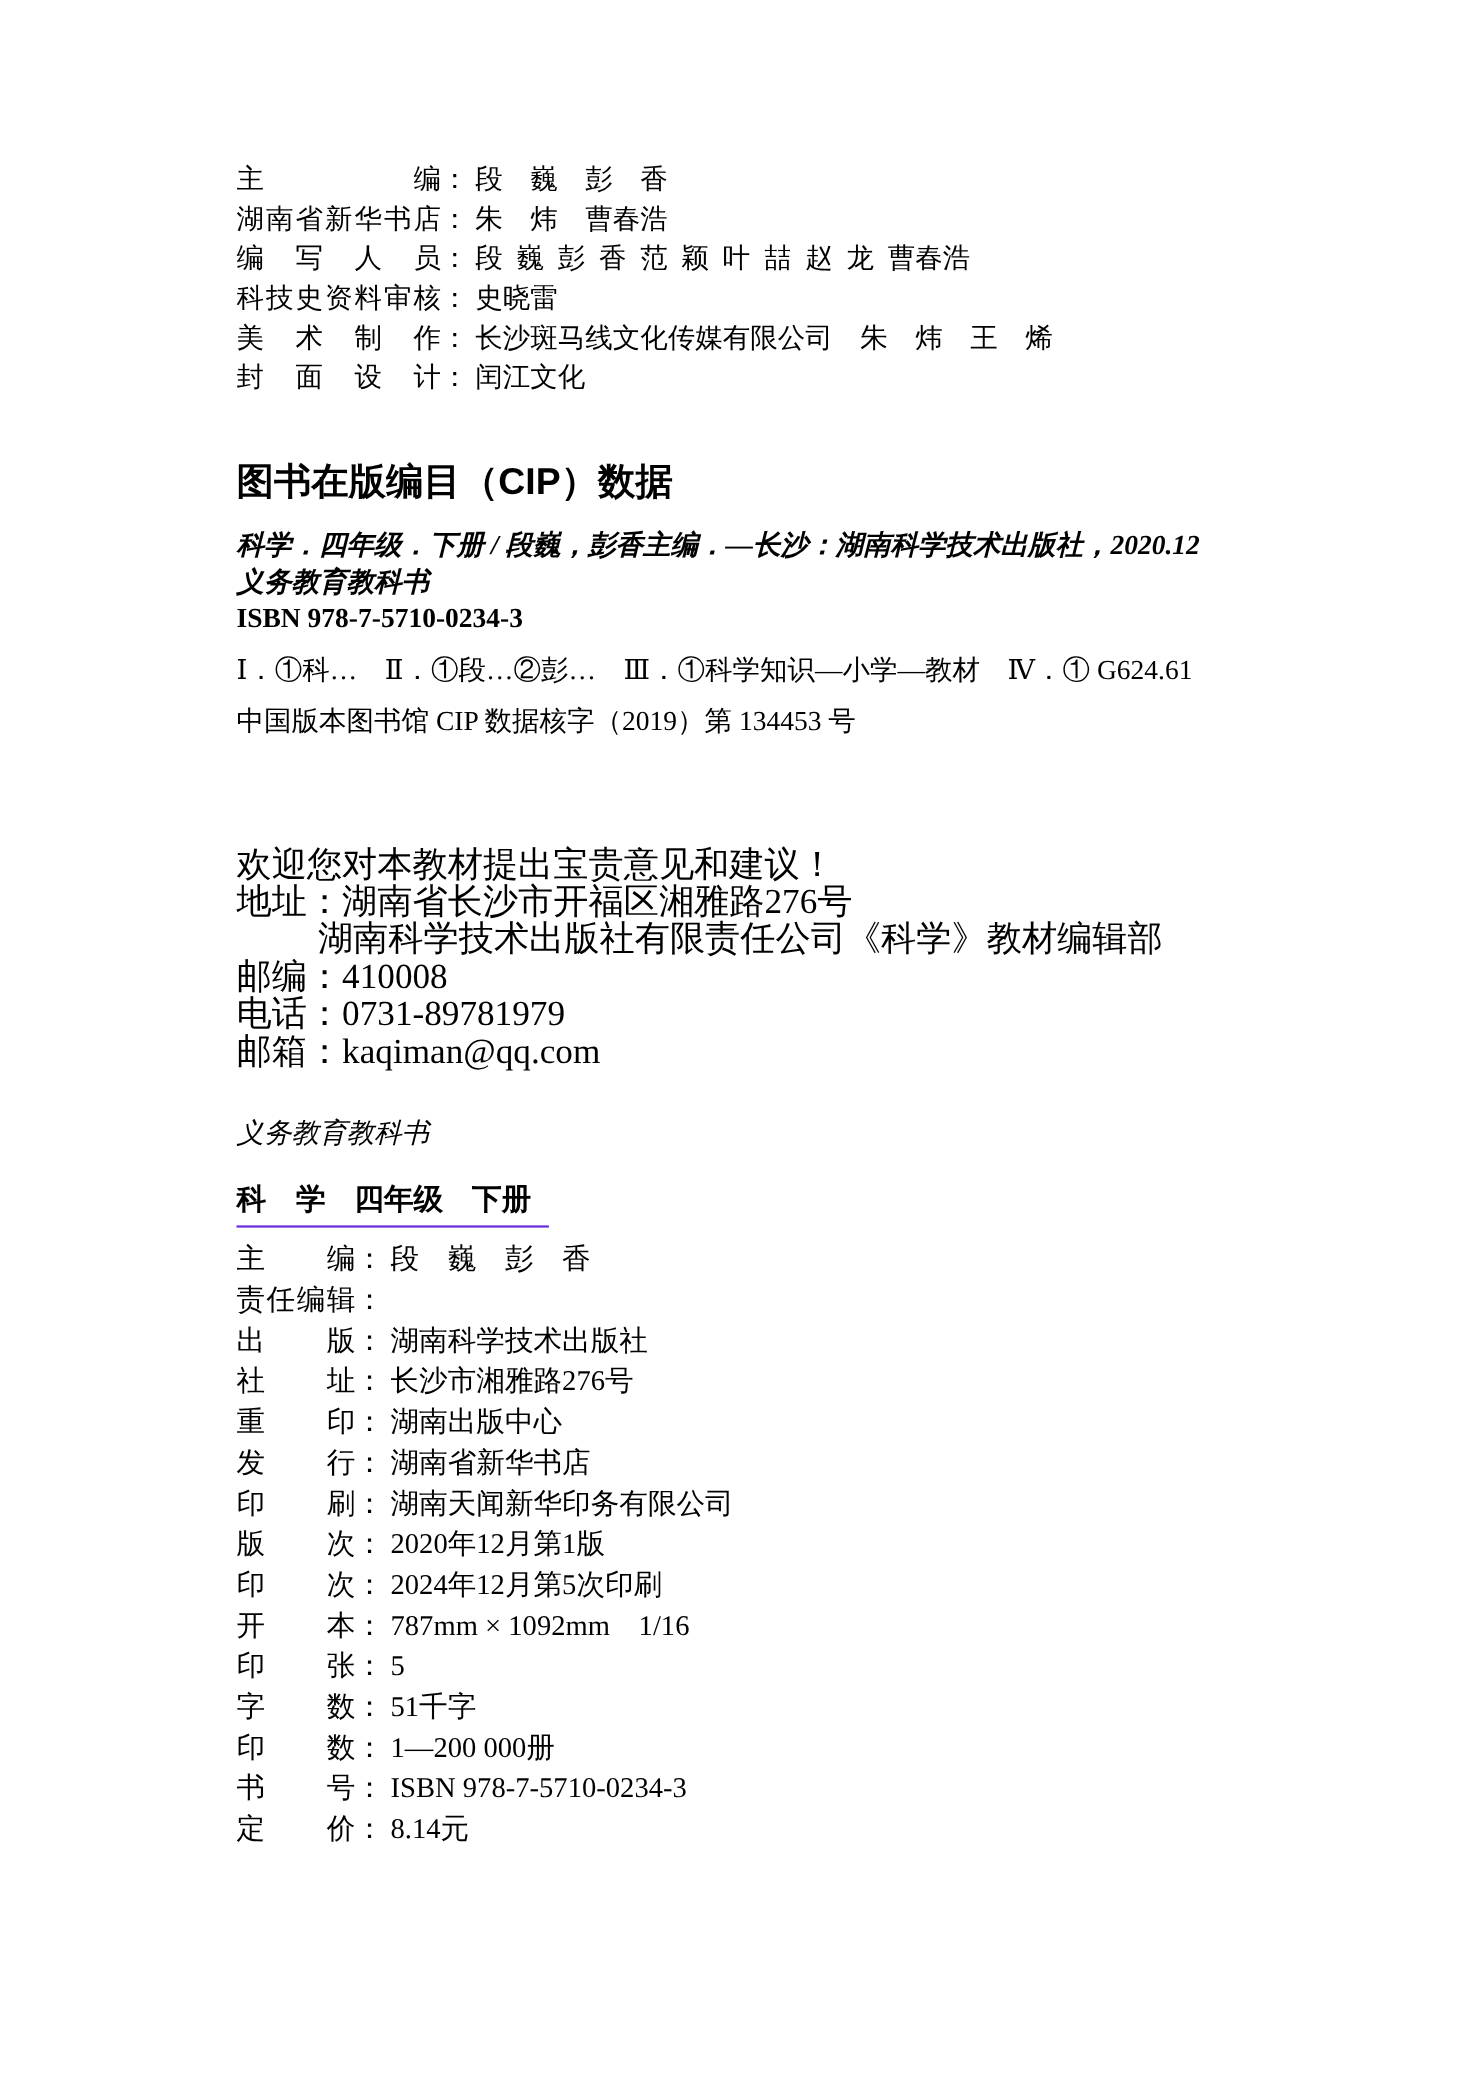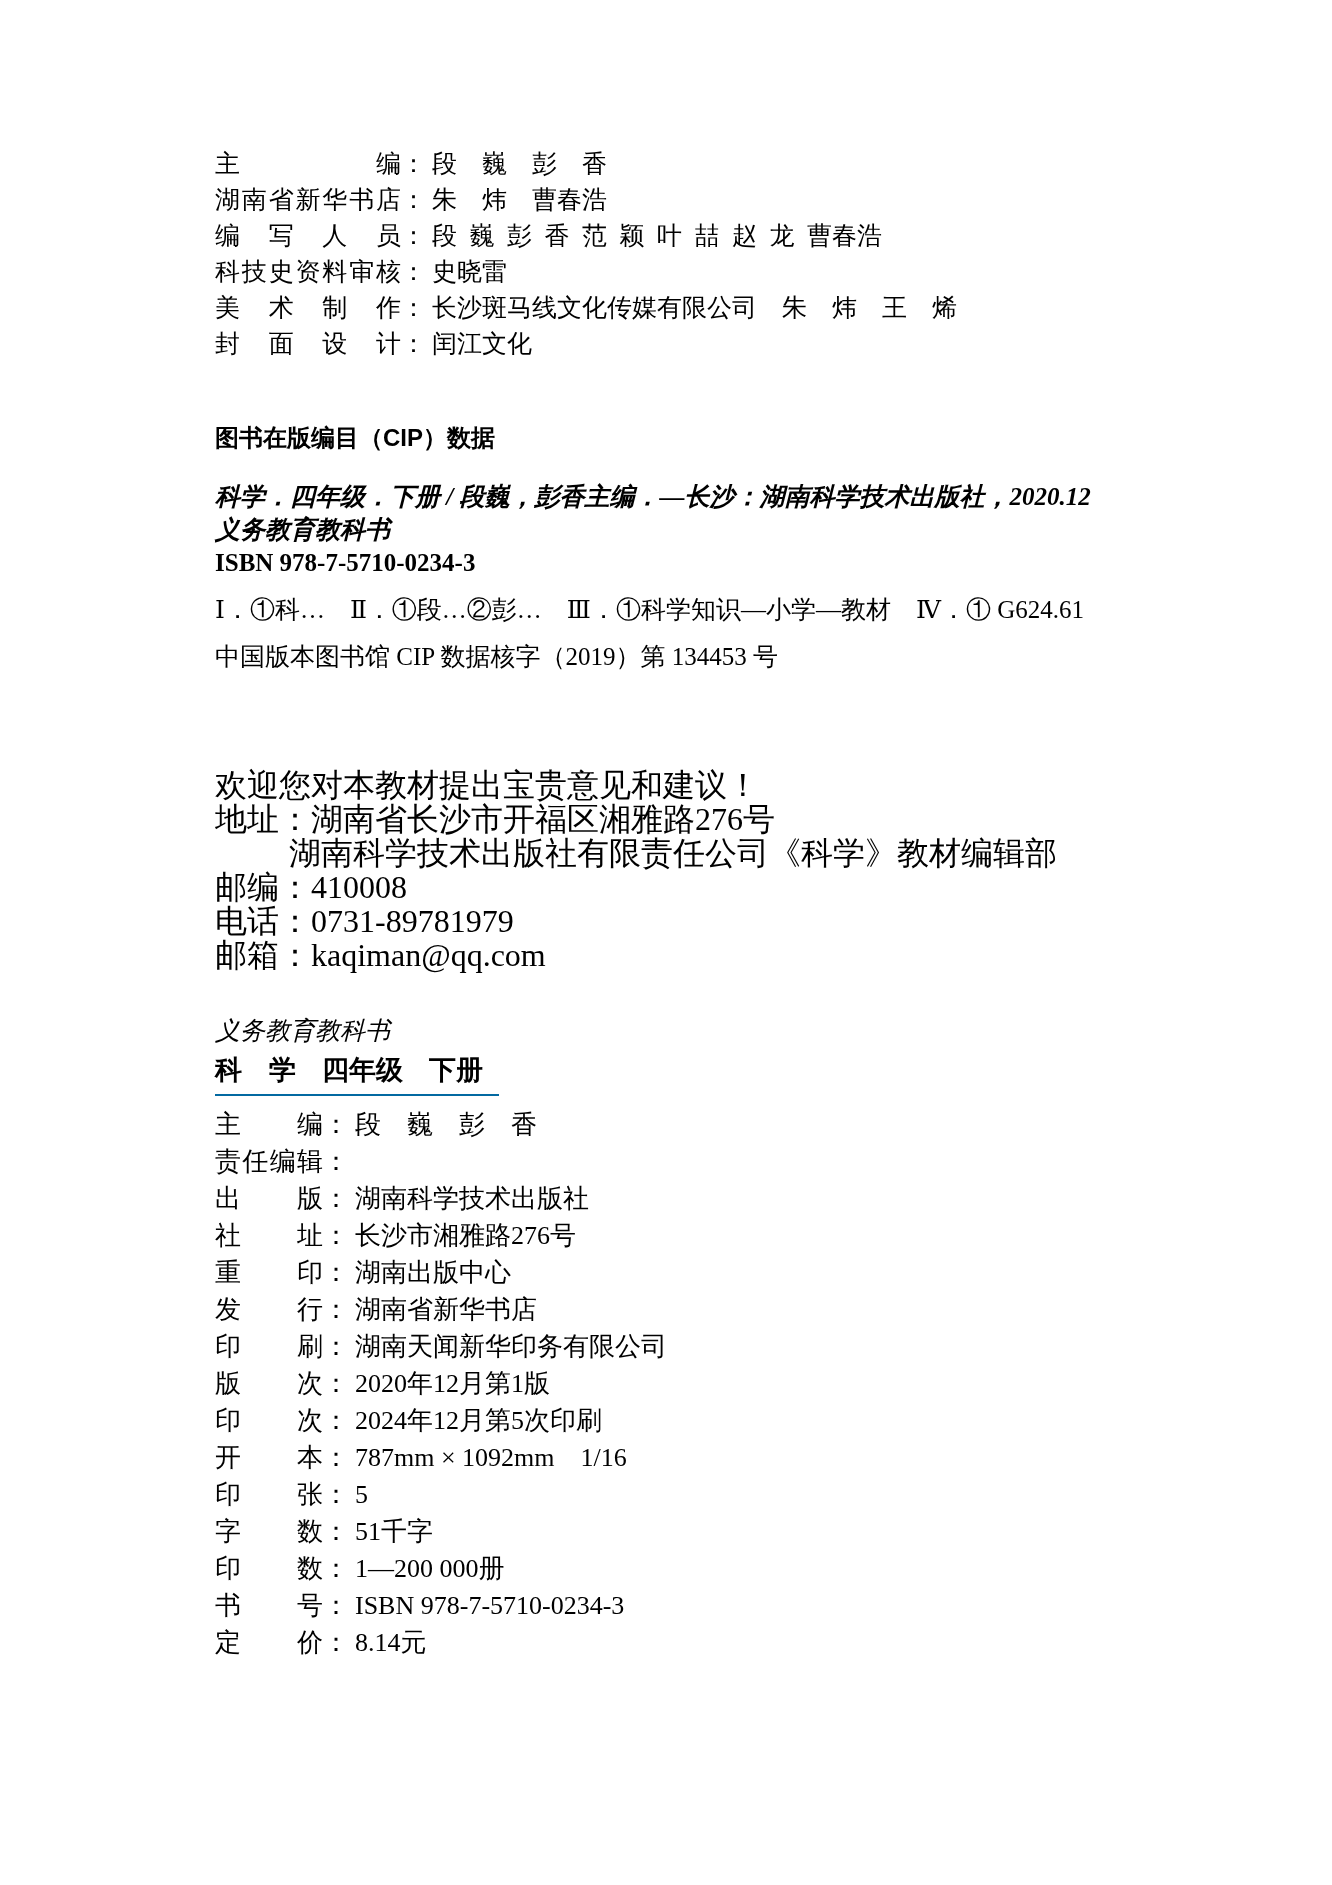--- a/index.html
+++ b/index.html
@@ -24,46 +24,47 @@
     text-align-last: justify;
     flex: none;
   }
   .colon { flex: none; margin-right: 6px; }
 
   
   .cip { top: 422px; font-size: 25px; }
   .cip-heading {
     font-family: "Liberation Sans", "DejaVu Sans", sans-serif;
     font-weight: bold;
-    font-size: 24px;
+    font-size: 34px;
     line-height: 32px;
   }
   .cip-record { margin-top: 26px; line-height: 33px; }
   .kaiti { font-style: italic; }
   .cip-line { line-height: 33px; font-weight: bold; }
   .cip-class { margin-top: 14px; line-height: 33px; }
   .cip-registry { margin-top: 14px; line-height: 33px; }
 
   
   .feedback { top: 768px; font-size: 32px; }
   .feedback .c-row { line-height: 34px; }
   .feedback .indent-addr { padding-left: 74px; }
 
   
   .colophon { top: 1012px; font-size: 26px; }
   .colophon-series { font-style: italic; font-size: 25px; line-height: 38px; }
   .title-wrap { margin-top: 2px; }
   .title-line {
     display: inline-block;
-    border-bottom: 2px solid #0369a1;
+    border-bottom: 2px solid #6d28d9;
     padding: 2px 16px 8px 0;
     font-family: "Liberation Sans", "DejaVu Sans", sans-serif;
     font-weight: bold;
     font-size: 27px;
     line-height: 32px;
+    margin-top: 20px;
   }
   .title-line .grade, .title-line .volume { margin-left: 26px; font-weight: bold; }
   .colophon-rows { margin-top: 10px; }
   .colophon-rows .row { display: flex; line-height: 37px; }
   .colophon-rows .lbl {
     width: 108px;
     text-align: justify;
     text-align-last: justify;
     flex: none;
   }

